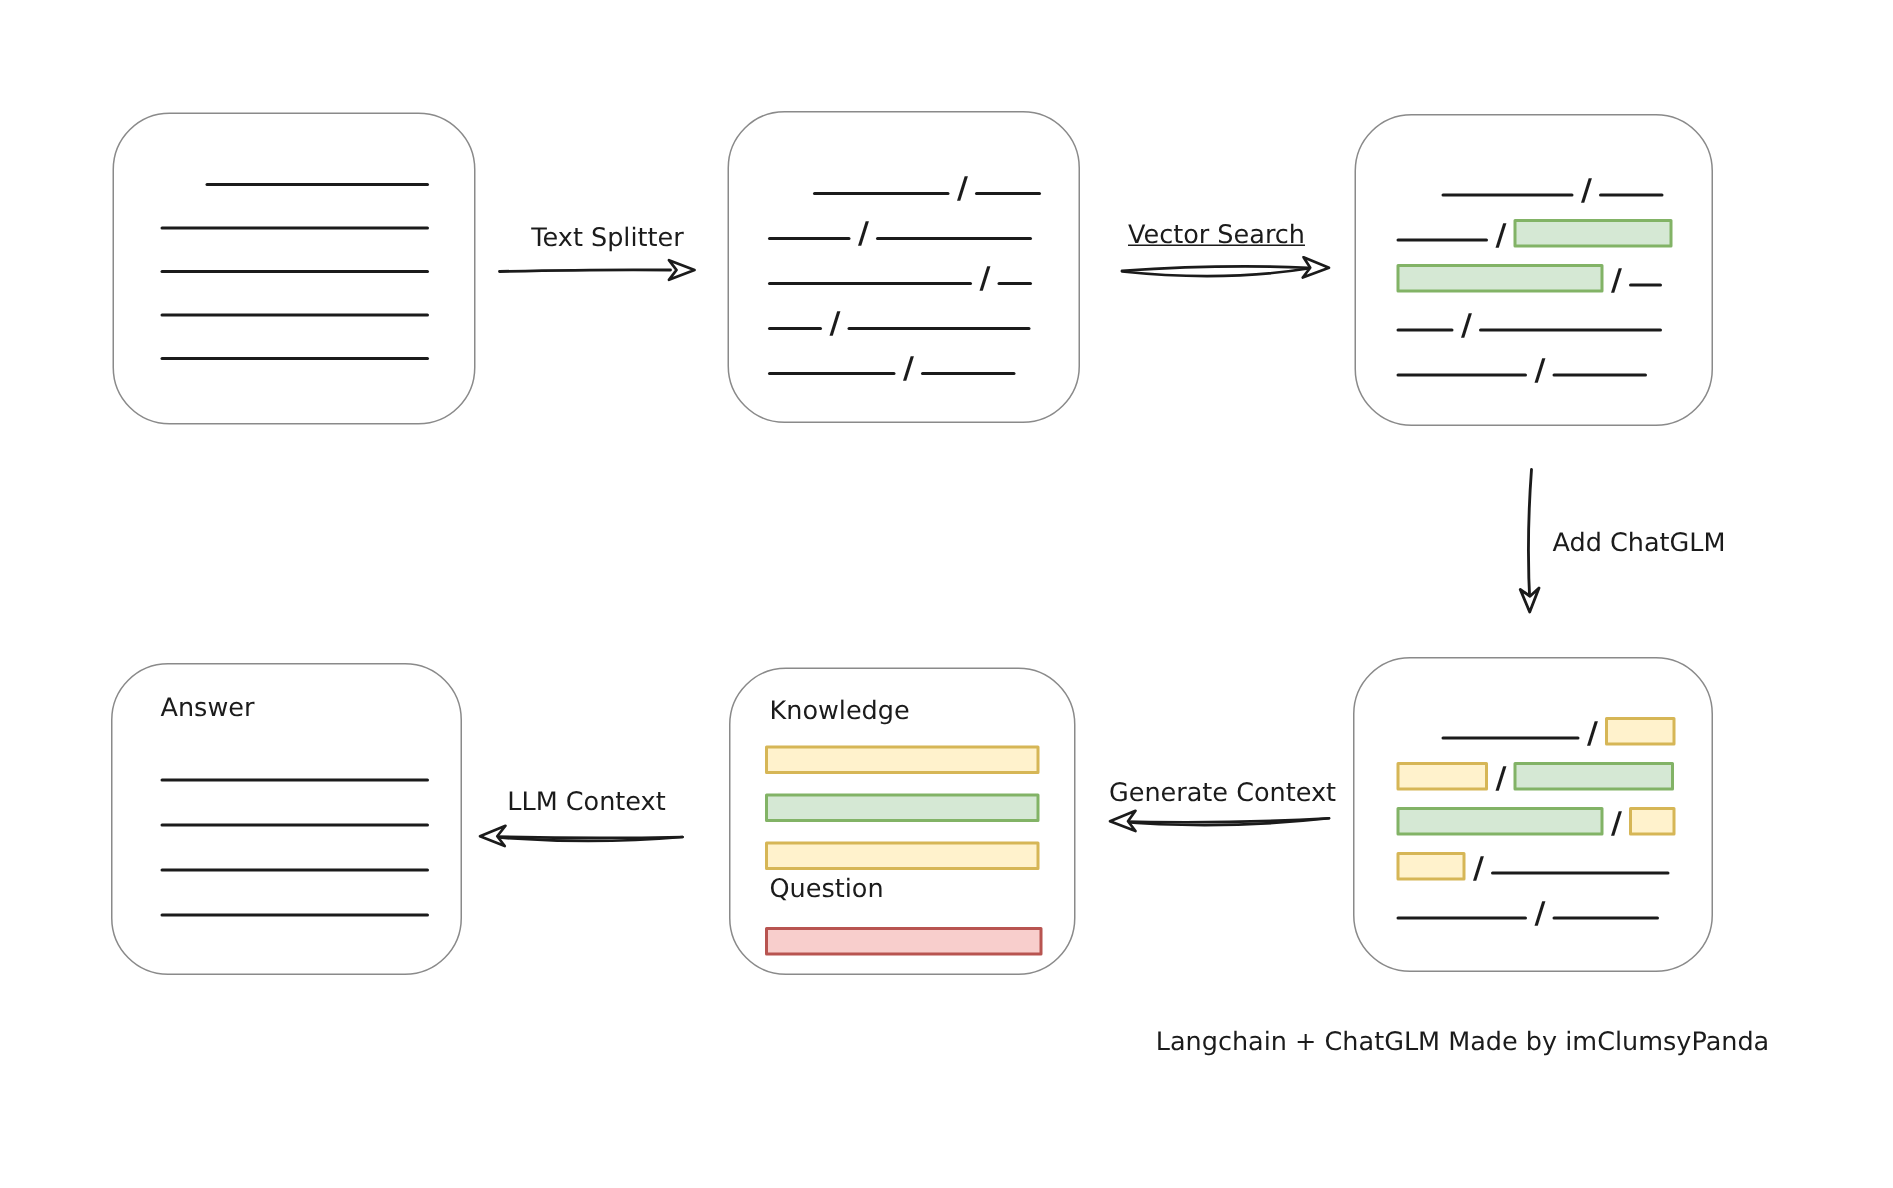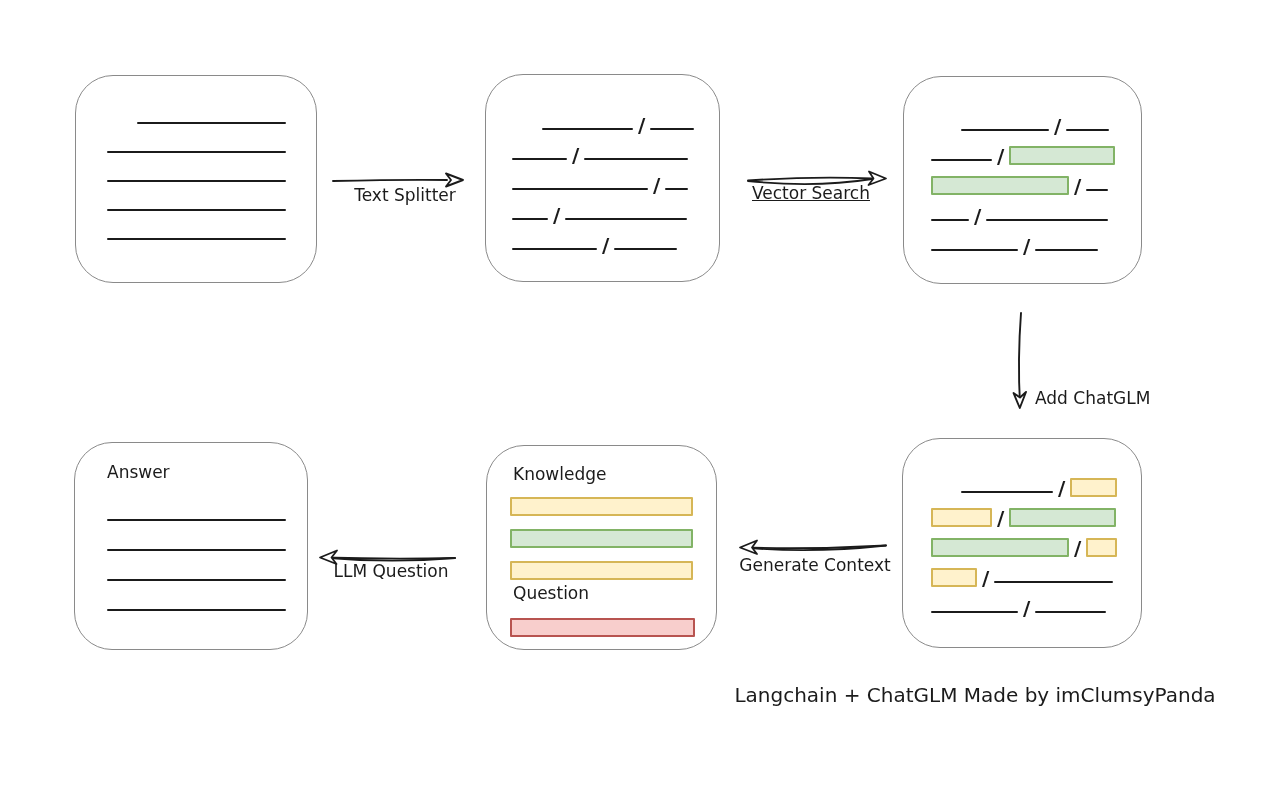--- a/index.html
+++ b/index.html
@@ -16,25 +16,25 @@
   .rows{position:absolute;}
   .seg-row{display:flex;align-items:flex-end;height:30px;}
   .rows-doc .seg-row{height:29px;}
   .seg-line{height:2px;background:var(--ink,#1b1b1b);border-radius:1px;margin-bottom:5px;}
   .seg-bar{height:19px;border:2px solid;box-sizing:border-box;border-radius:1px;margin-bottom:1px;}
   .slash{font-size:20px;line-height:1;margin:0 5px;font-weight:600;}
   .bars .seg-row{height:32px;align-items:flex-start;}
   .bars .seg-bar{margin-bottom:0;}
   .box-heading{position:absolute;font-size:17px;line-height:22px;white-space:nowrap;}
   .arrow-label{
-    position:absolute;font-size:17px;line-height:20px;white-space:nowrap;margin-top:36px;
+    position:absolute;font-size:17px;line-height:20px;white-space:nowrap;
   }
   .arrow-label.centered{transform:translateX(-50%);}
   .caption{
-    position:absolute;font-size:20px;line-height:22px;white-space:nowrap;
+    position:absolute;font-size:17px;line-height:22px;white-space:nowrap;
     transform:translateX(-50%);
   }
   svg.arrows{position:absolute;left:0;top:0;pointer-events:none;}
   svg.arrows path,svg.arrows polyline{stroke:var(--ink,#1b1b1b);}
 </style>
 </head>
 <body>
 
 <div class="canvas">
 
@@ -184,21 +184,21 @@
         <div class="seg-row">
           <div class="seg-line" style="width: 179px;"></div>
         </div>
       </div>
   </div>
 
   <div class="arrow-label centered" style="left:405px;top:149px;">Text Splitter</div>
   <div class="arrow-label centered" style="left:811px;top:147px;text-decoration:underline;">Vector Search</div>
   <div class="arrow-label" style="left:1035px;top:352px;">Add ChatGLM</div>
   <div class="arrow-label centered" style="left:815px;top:519px;">Generate Context</div>
-  <div class="arrow-label centered" style="left:391px;top:525px;">LLM Question</div>
+  <div class="arrow-label centered" style="left:391px;top:525px;">LLM Context</div>
 
   <div class="caption" style="left:975px;top:684px;">Langchain + ChatGLM Made by imClumsyPanda</div>
 
   <svg class="arrows" width="1262" height="792" viewBox="0 0 1262 792">
     <g fill="none" stroke-width="1.9" stroke-linecap="round" stroke-linejoin="round">
       <path d="M333,181 Q400,179.5 447,180"></path>
       <path d="M446,173.5 L463,180 L446,186.5 L451,180 Z" fill="#ffffff"></path>
     </g>
     <g fill="none" stroke-width="1.8" stroke-linecap="round" stroke-linejoin="round">
       <path d="M748,181 Q815,188 872,179"></path>

